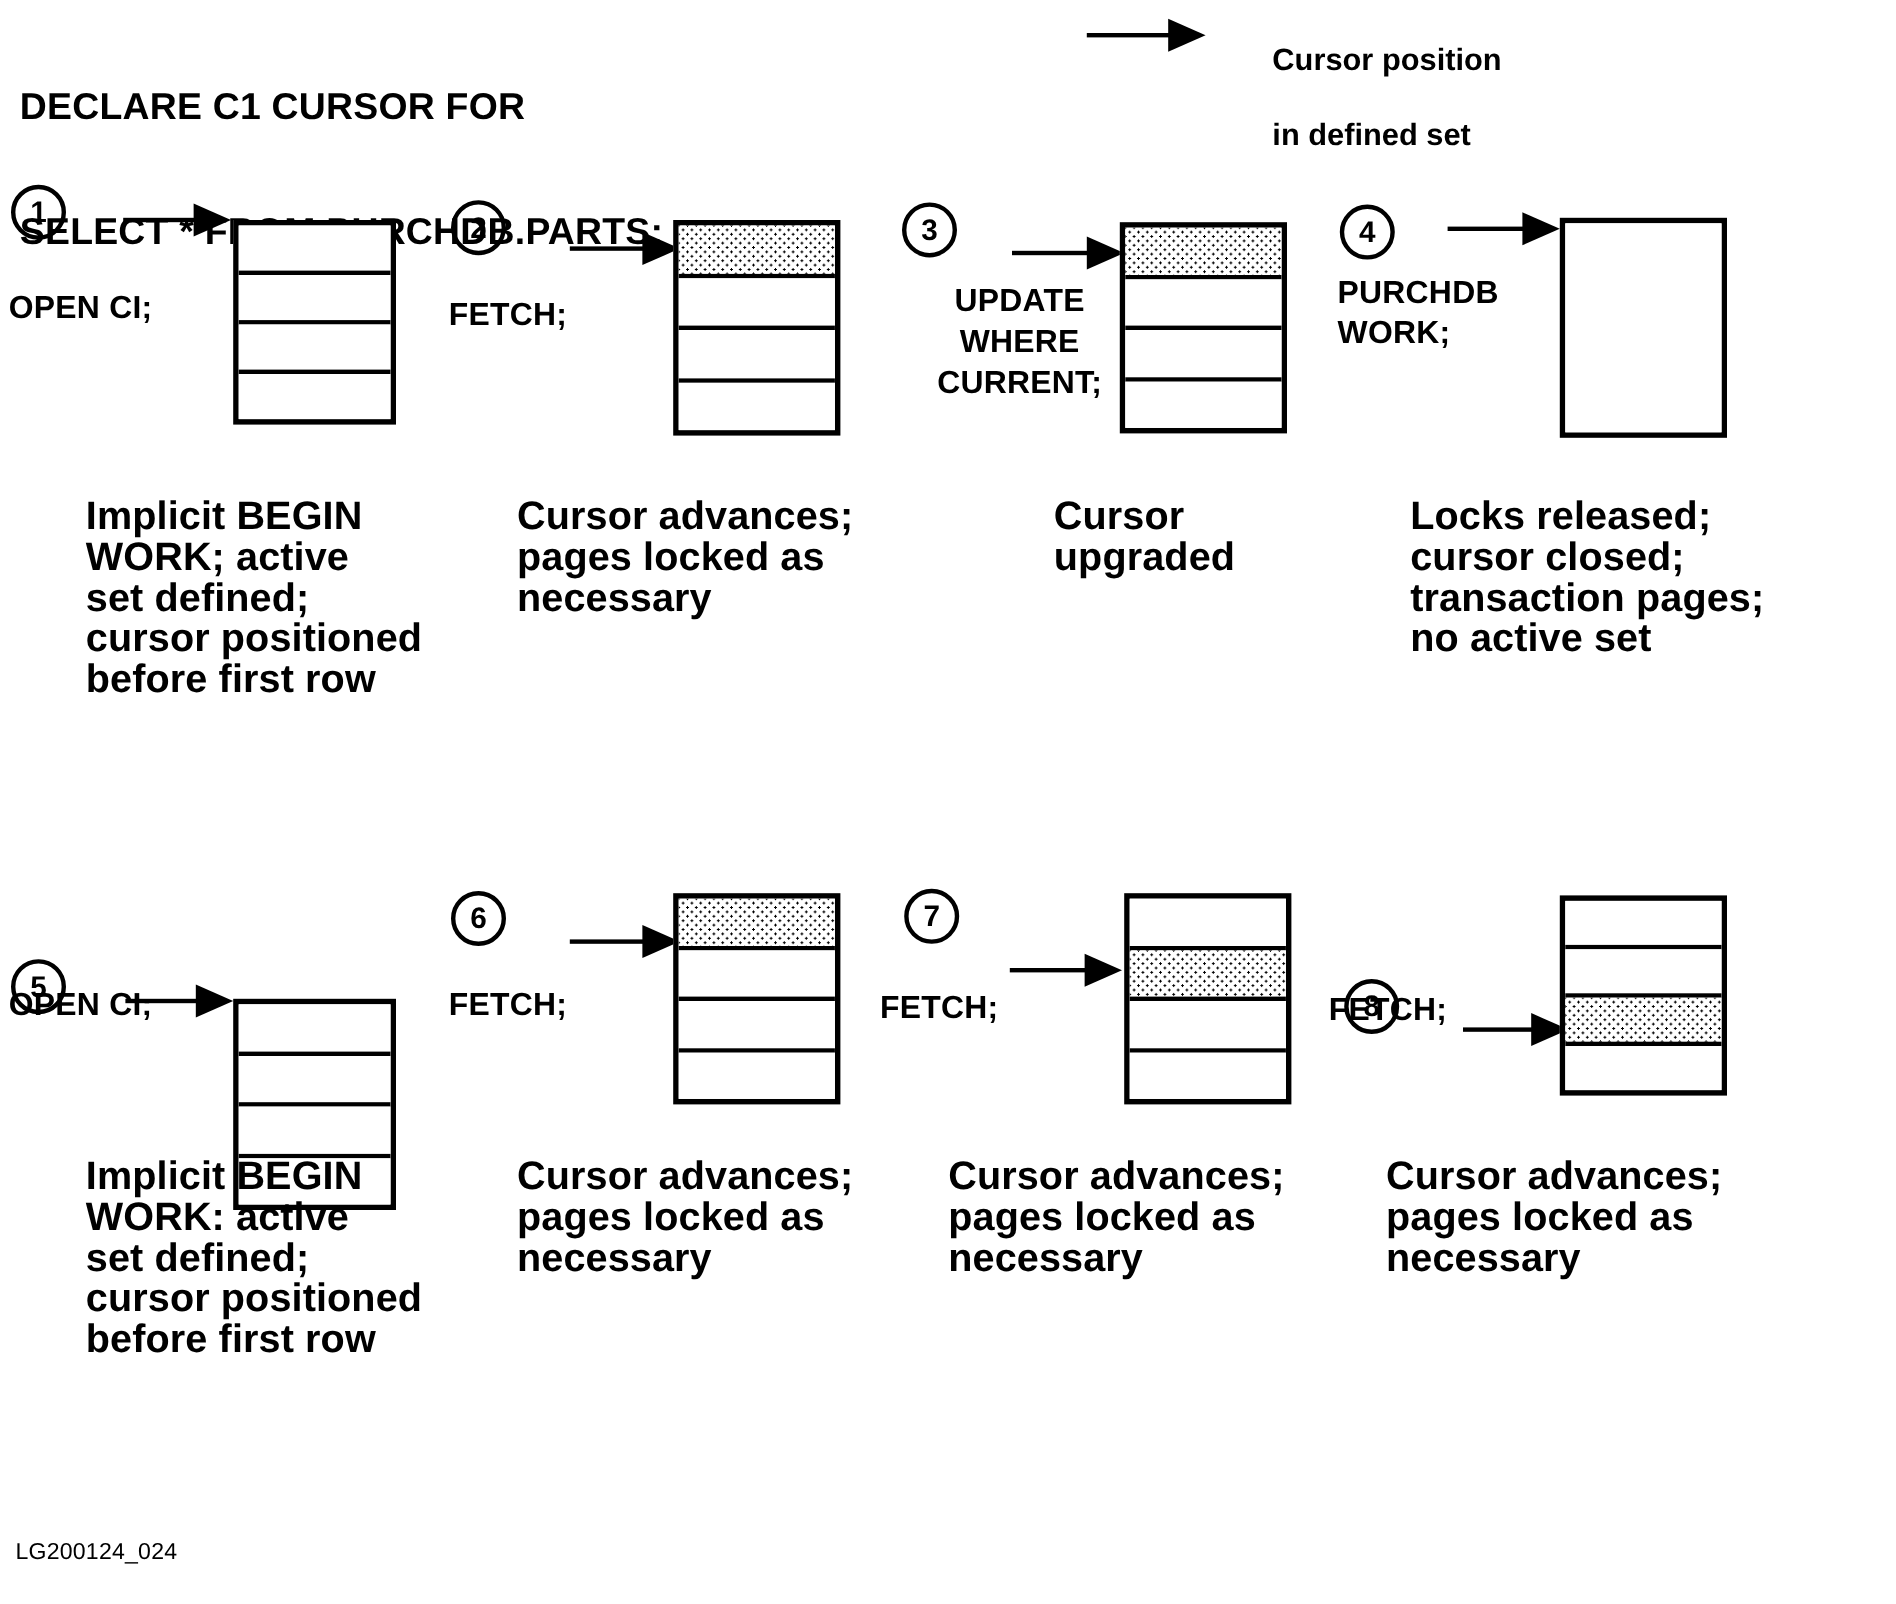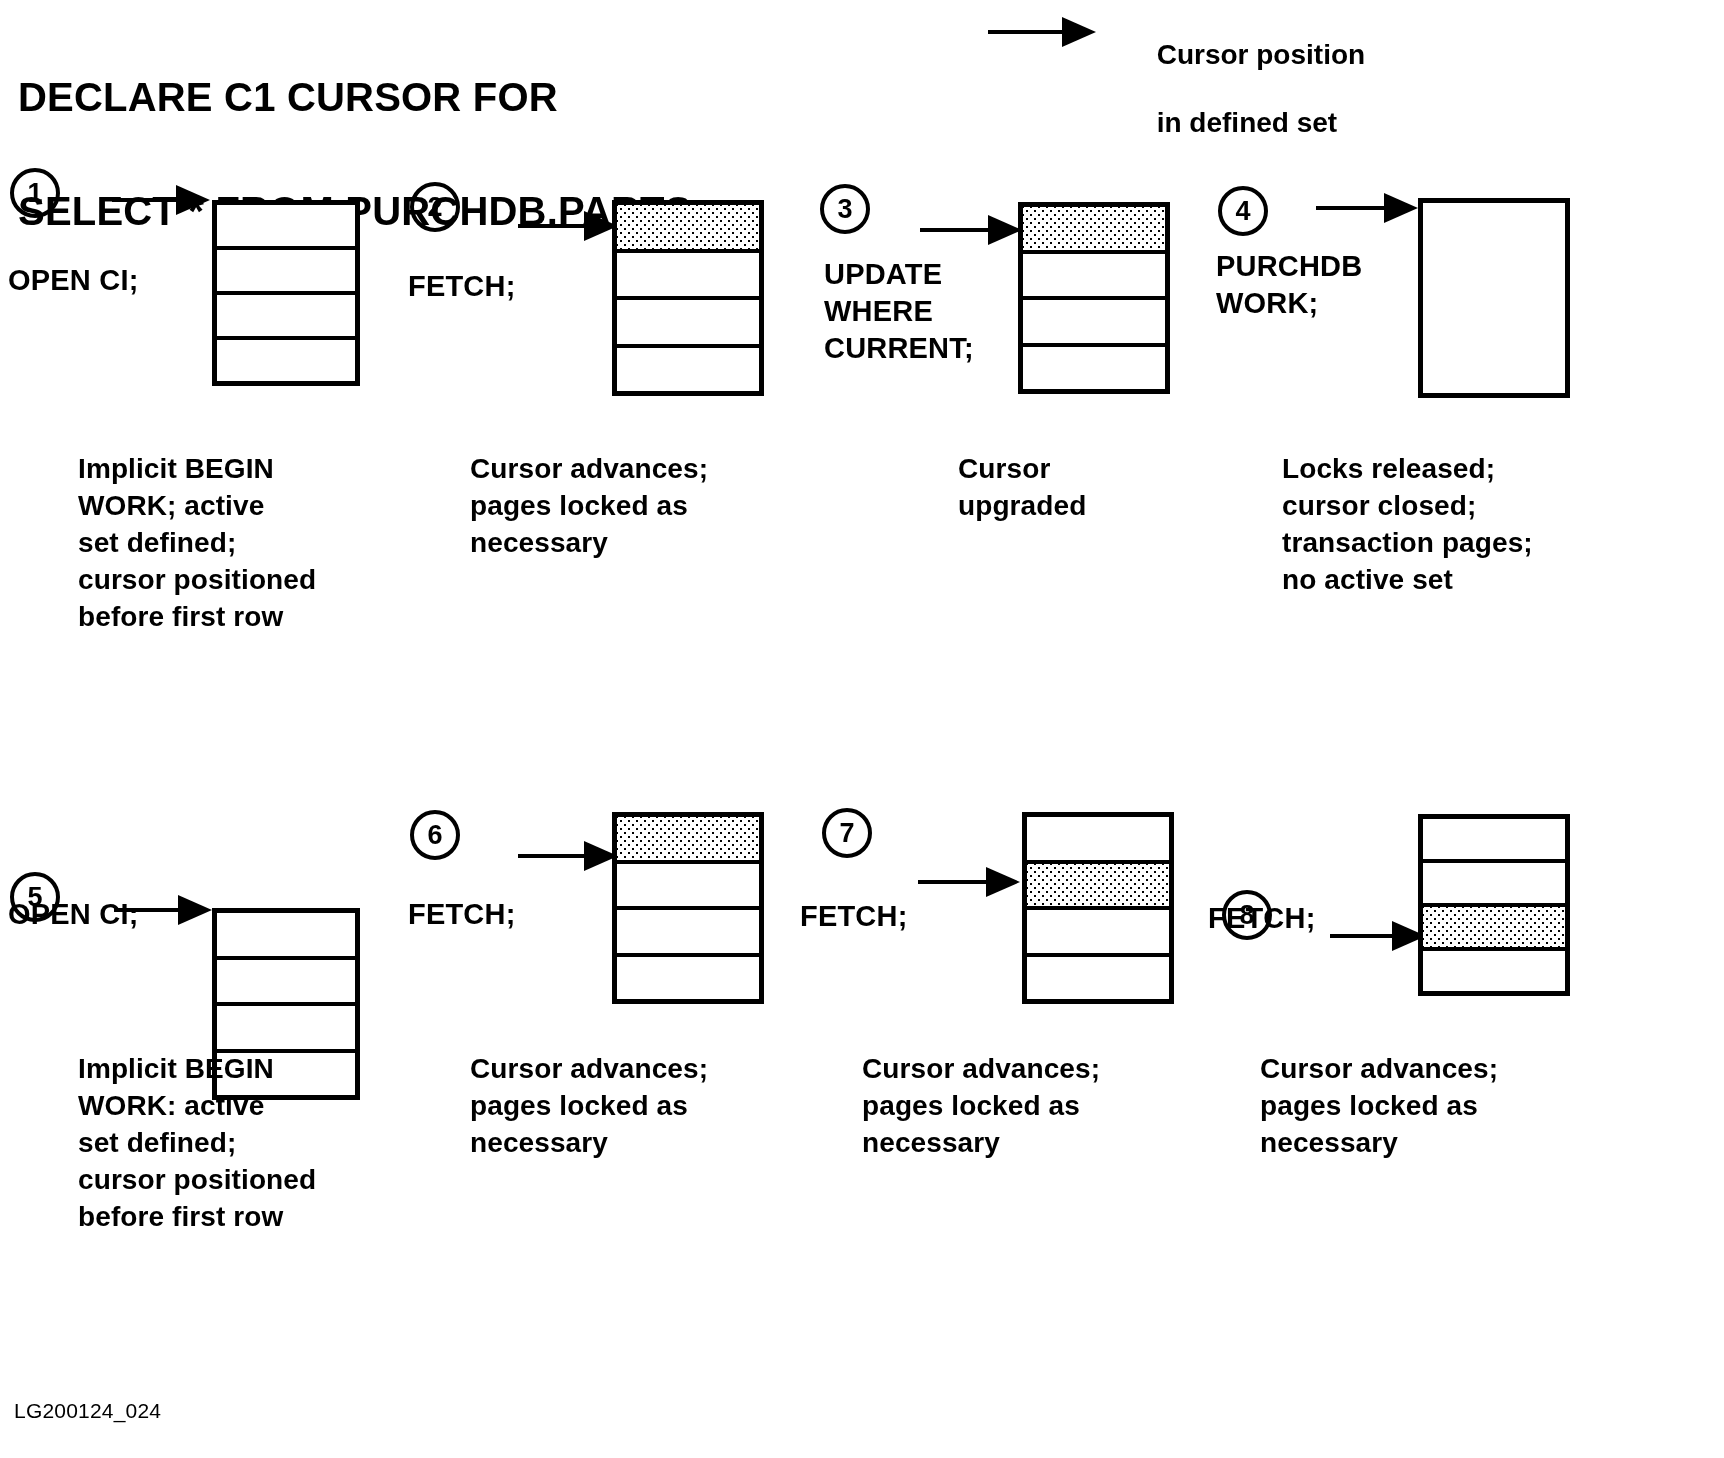--- a/index.html
+++ b/index.html
@@ -10,21 +10,21 @@
     color:#000000;
     position:relative;
     overflow:hidden;
     -webkit-font-smoothing:none;
   }
   .canvas{position:absolute;left:0;top:0;width:1724px;height:1458px;}
 
   
   .header{
     position:absolute;left:18px;top:2px;
-    font-size:40px;font-weight:bold;line-height:38px;
+    font-size:34px;font-weight:bold;line-height:38px;
     letter-spacing:0.2px;white-space:pre;
   }
   .header .ln{display:block;}
 
   
   .legend{position:absolute;left:988px;top:4px;display:flex;align-items:flex-start;}
   .legend-arrow{position:relative;width:108px;height:40px;margin-top:8px;}
   .legend-text{
     font-size:28px;font-weight:bold;line-height:34px;margin-left:14px;white-space:pre;
   }
@@ -52,21 +52,21 @@
     display:flex;align-items:center;justify-content:center;
     font-size:27px;font-weight:bold;line-height:1;
   }
   .cmd{
     position:absolute;
     font-size:29px;font-weight:bold;line-height:37px;white-space:pre;
     letter-spacing:0.2px;
   }
   .caption{
     position:absolute;
-    font-size:28px;font-weight:bold;line-height:37px;white-space:pre;
+    font-size:36px;font-weight:bold;line-height:37px;white-space:pre;
     letter-spacing:0.1px;
   }
 
   
   .tbl{
     position:absolute;
     border:5px solid #000;
     box-sizing:border-box;
     background:#fff;
     display:flex;flex-direction:column;
@@ -151,21 +151,21 @@
       <div class="row"></div>
       <div class="row"></div>
     </div>
     <div class="caption" style="left:470px;top:450px;">Cursor advances;
 pages locked as
 necessary</div>
   </div>
 
   <div class="step">
     <div class="num" style="left:820px;top:184px;">3</div>
-    <div class="cmd" style="left:824px;top:256px;">UPDATE
+    <div class="cmd" style="left:852px;top:256px;text-align:center;">UPDATE
 WHERE
 CURRENT;</div>
     <div class="arrow" style="left:920px;top:210px;width:104px;height:40px;">
       <div class="shaft" style="width:72px;"></div>
       <div class="head" style="left:68px;"></div>
     </div>
     <div class="tbl" style="left:1018px;top:202px;width:152px;height:192px;">
       <div class="row shaded"></div>
       <div class="row"></div>
       <div class="row"></div>

